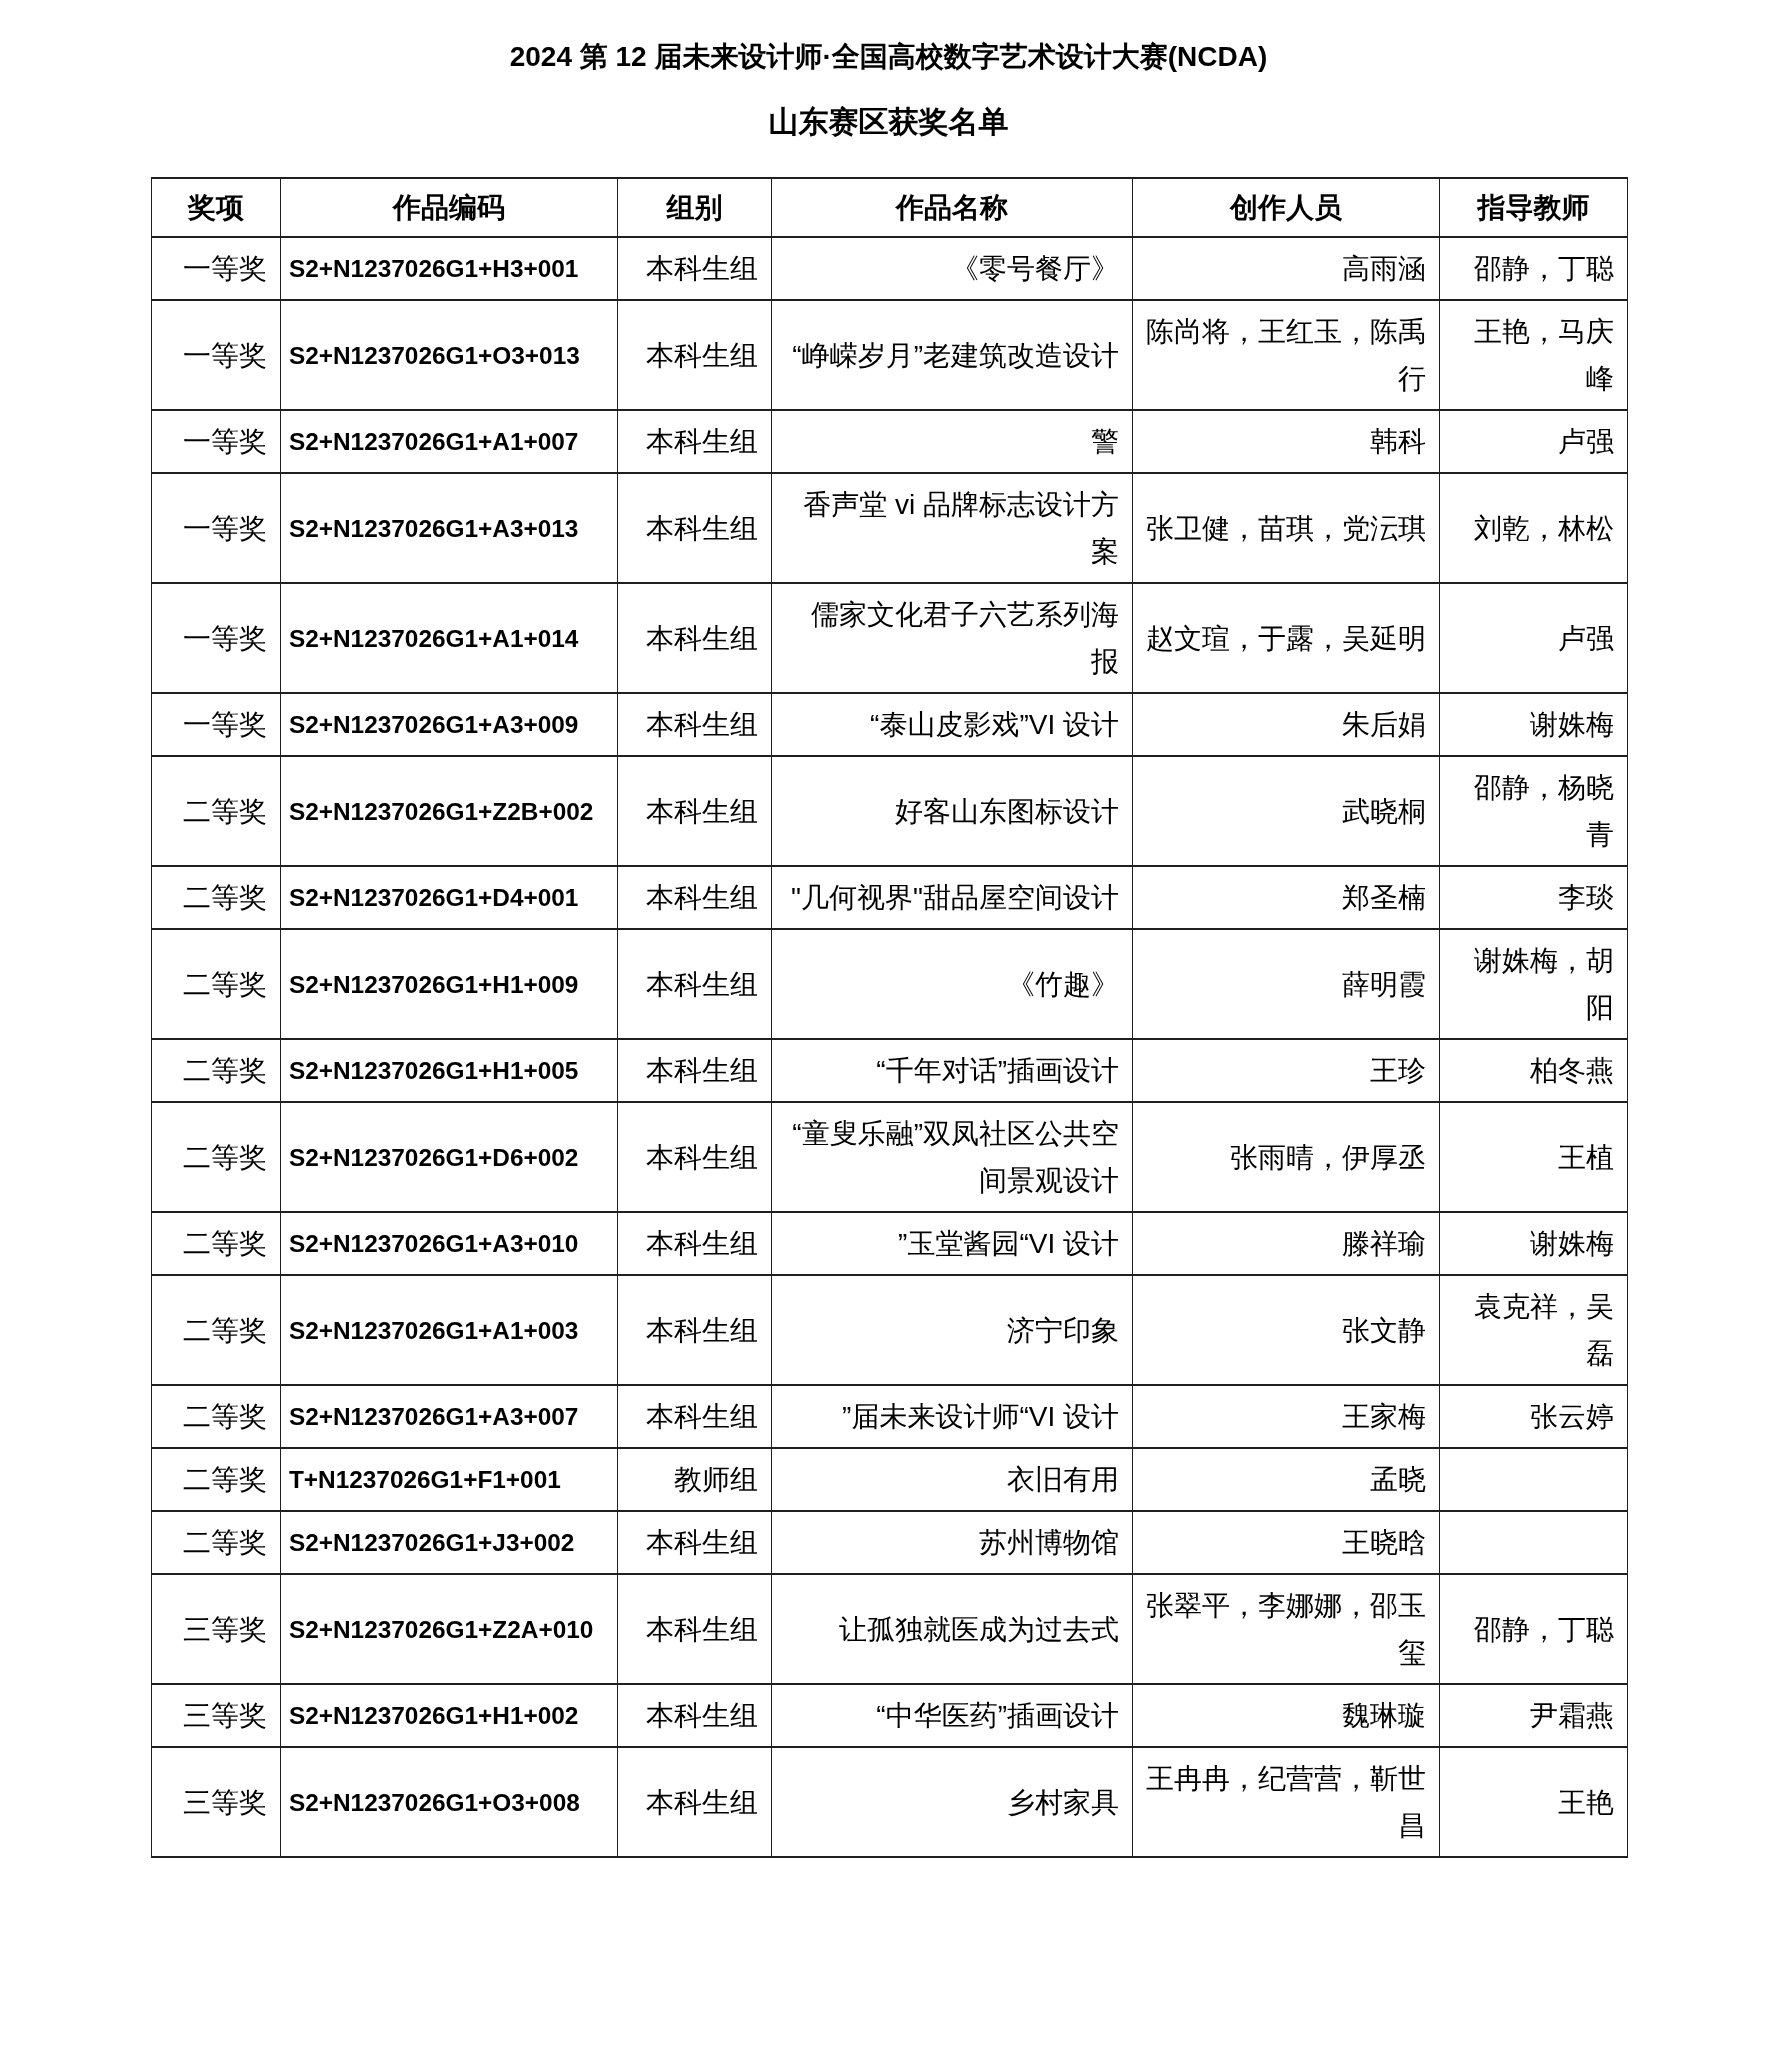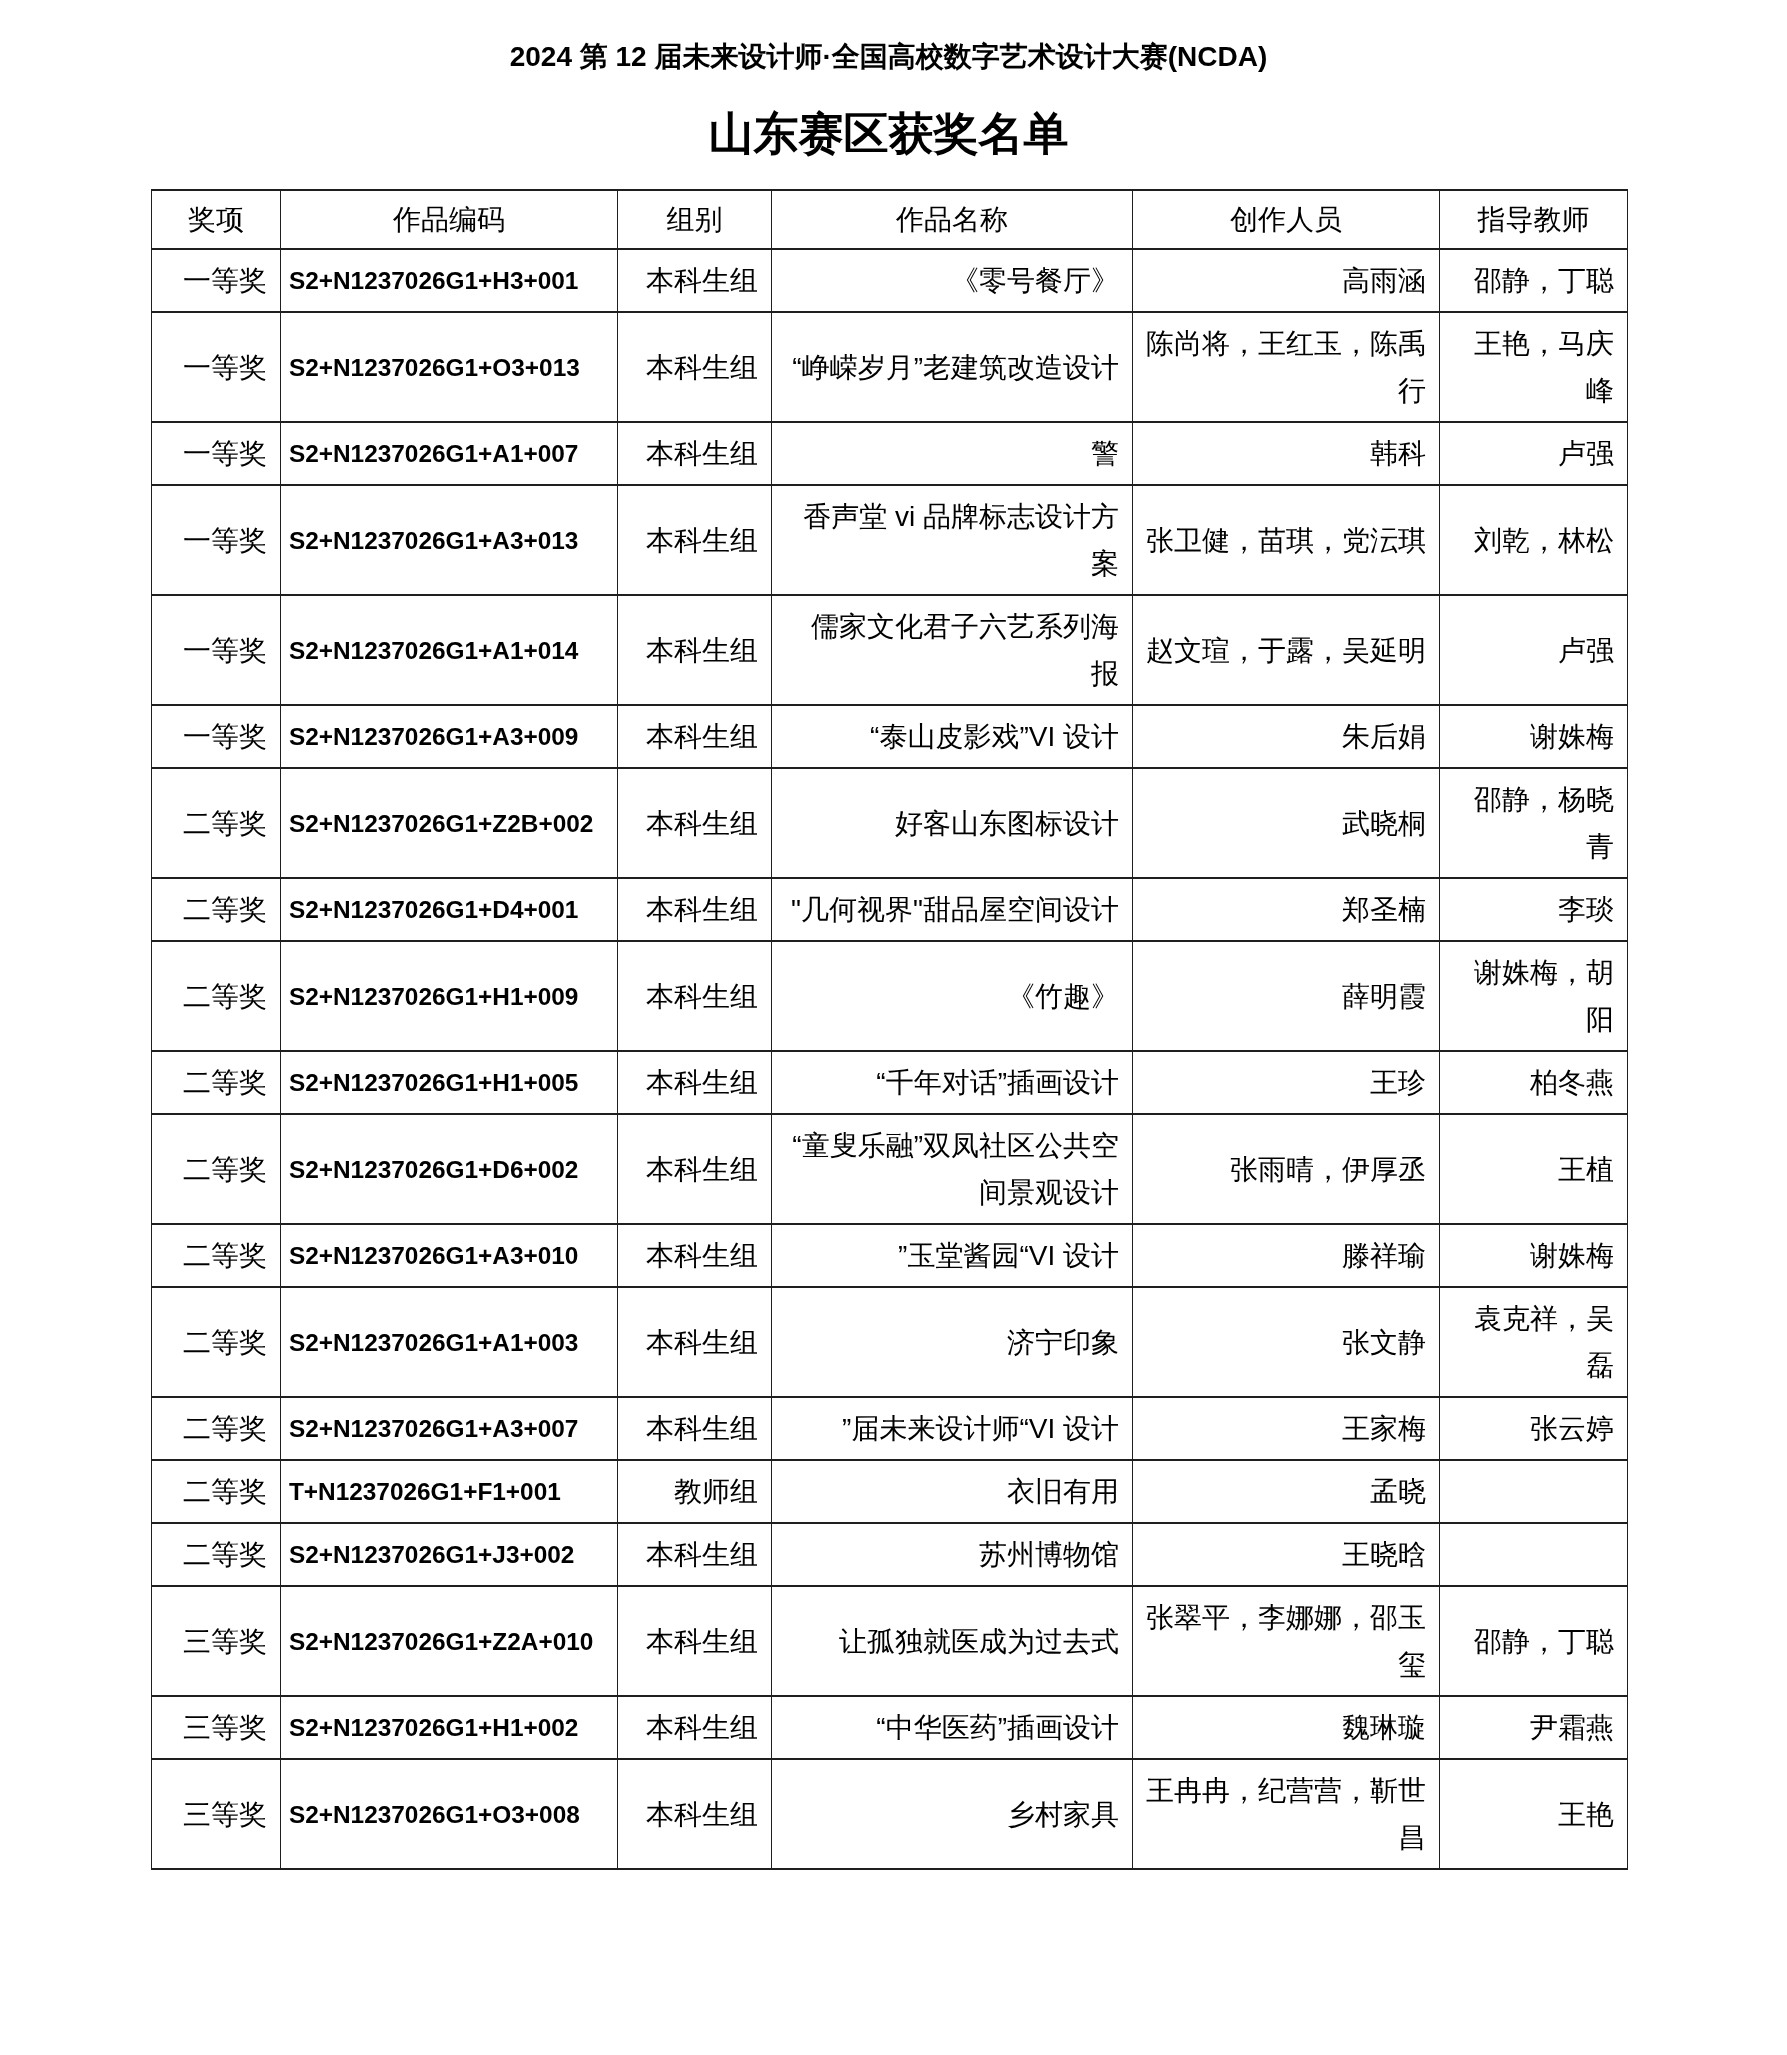--- a/index.html
+++ b/index.html
@@ -7,39 +7,39 @@
     width: 1788px; height: 2056px;
     background: #ffffff;
     color: #000000;
     font-family: "Liberation Sans", "DejaVu Sans", sans-serif;
     overflow: hidden;
   }
   .doc { padding-left: 151px; width: 1475px; }
   .title { text-align: center; font-weight: bold; white-space: nowrap; }
   .t1 { font-size: 45px; padding-top: 33px; line-height: 49px; }
   .t2 { font-size: 28px; margin-top: 32px; line-height: 49px; }
-  .t3 { font-size: 45px; margin-top: 28px; line-height: 49px; }
+  .t3 { font-size: 30px; margin-top: 16px; line-height: 49px; }
 
   table.awards {
     border-collapse: collapse;
     table-layout: fixed;
     width: 1475px;
     margin-top: 31px;
   }
   .awards th, .awards td {
     border-left: 1.3px solid #1f1f1f;
     border-right: 1.3px solid #1f1f1f;
     border-top: 2.2px solid #1f1f1f;
     border-bottom: 2.2px solid #1f1f1f;
     vertical-align: middle;
     overflow: hidden;
   }
   .awards { border-top: 2.6px solid #1f1f1f; border-bottom: 2.6px solid #1f1f1f; }
   .awards th {
-    font-size: 28px; font-weight: normal; text-align: center;
+    font-size: 28px; font-weight: bold; text-align: center;
     padding: 5.2px 4.4px; line-height: 47px; height: 47px;
   }
   .awards td { font-size: 28px; line-height: 47px; padding: 7px 13px; }
   td.c-award, td.c-group { text-align: right; }
   td.c-code {
     text-align: left;
     font-size: 24.4px;
     font-weight: 600;
     padding: 7px 7.9px;
   }

